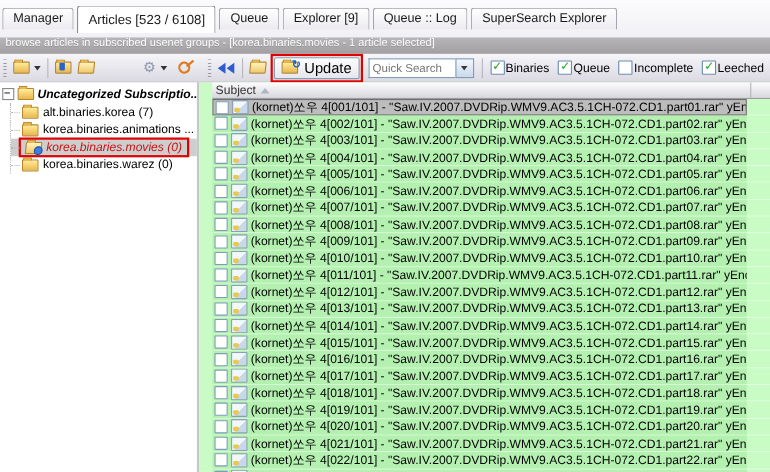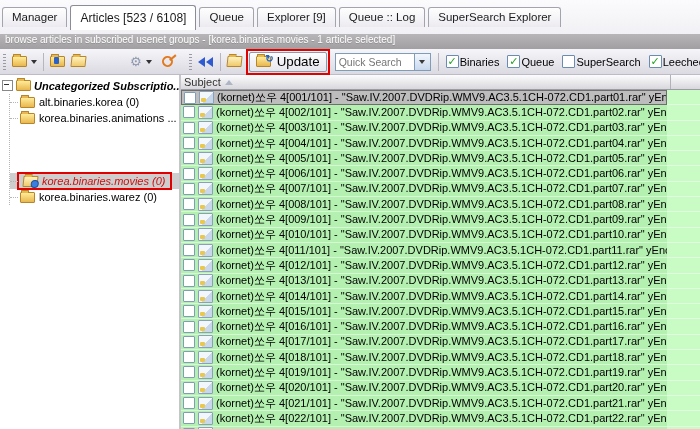--- a/index.html
+++ b/index.html
@@ -67,27 +67,27 @@
   .tree{width:179px;flex:none;background:#fff;padding-top:2px;overflow:hidden;}
   .splitter{width:2px;flex:none;background:#c6c5cc;}
 
   .troot{display:flex;align-items:center;height:17px;gap:3px;padding-left:2px;}
   .expander{width:9px;height:9px;border:1px solid #888;background:#fff;flex:none;position:relative;}
   .expander::after{content:"";position:absolute;left:1px;top:3px;width:5px;height:1px;background:#333;}
   .troot .lbl{font-weight:bold;font-style:italic;white-space:nowrap;}
   .tchildren{margin-left:9px;border-left:1px dotted #b5b5b5;}
   .titem{display:flex;align-items:center;height:16px;gap:4px;padding-left:10px;position:relative;white-space:nowrap;}
   .titem::before{content:"";position:absolute;left:0;top:8px;width:8px;border-top:1px dotted #b5b5b5;}
-  .titem.selected{background:#cecece;margin-top:47px;}
+  .titem.selected{background:#cecece;}
   .titem.selected .lbl{color:#cc1111;font-style:italic;}
   .titem .sel-wrap{display:flex;align-items:center;gap:4px;padding:0 3px;}
   .tree .folder{flex:none;}
 
   
-  .list{flex:1;display:flex;flex-direction:column;min-width:0;background:#c9fcc5;}
+  .list{flex:1;display:flex;flex-direction:column;min-width:0;background:#c9fcc5;padding-left:12px;}
   .list-header{height:14px;flex:none;display:flex;background:linear-gradient(#fcfcfd,#d8d7dc);
                border-bottom:1px solid #9c9ca4;}
   .hdr-subject{width:486px;flex:none;display:flex;align-items:center;gap:4px;padding-left:3px;
                border-right:1px solid #b2b2ba;color:#333;}
   .sort-asc{width:0;height:0;border-left:4px solid transparent;border-right:4px solid transparent;
             border-bottom:5px solid #aeb6c6;}
   .hdr-rest{flex:1;}
   .rows{flex:1;overflow:hidden;}
   .row{display:flex;height:15.3px;}
   .cell-subject{width:486px;flex:none;background:#b4f1b0;display:flex;align-items:center;gap:3px;
@@ -171,21 +171,21 @@
     <div class="filter">
       <span class="xp-cb checked"></span>
       <span class="cb-label">Binaries</span>
     </div>
     <div class="filter">
       <span class="xp-cb checked"></span>
       <span class="cb-label">Queue</span>
     </div>
     <div class="filter">
       <span class="xp-cb"></span>
-      <span class="cb-label">SuperSearch</span>
+      <span class="cb-label">Incomplete</span>
     </div>
     <div class="filter">
       <span class="xp-cb checked"></span>
       <span class="cb-label">Leeched</span>
     </div>
     <div class="filter">
       <span class="xp-cb"></span>
 
     </div>
 
@@ -195,21 +195,21 @@
 
     <div class="tree">
       <div class="troot">
         <span class="expander"></span>
         <span class="folder"></span>
         <span class="lbl">Uncategorized Subscriptio...</span>
       </div>
       <div class="tchildren">
         <div class="titem">
           <span class="folder"></span>
-          <span class="lbl">alt.binaries.korea  (0)</span>
+          <span class="lbl">alt.binaries.korea  (7)</span>
         </div>
         <div class="titem">
           <span class="folder"></span>
           <span class="lbl">korea.binaries.animations ...</span>
         </div>
         <div class="titem selected">
           <span class="sel-wrap red-box">
             <span class="folder open">
                 <span class="badge-b"></span>
               </span>

